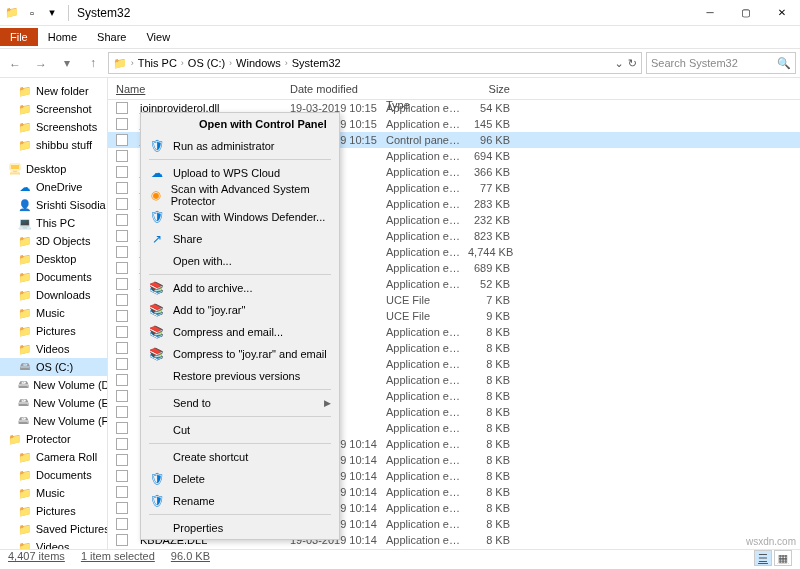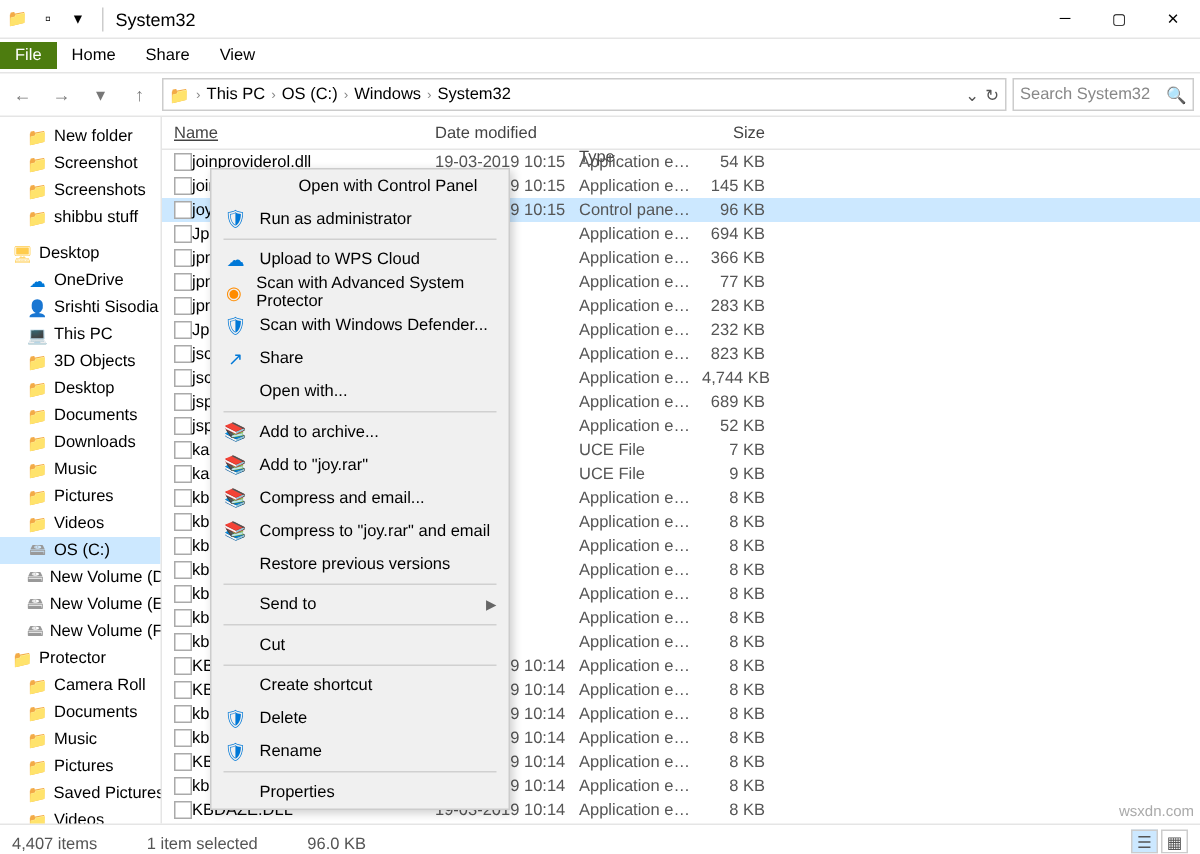--- a/index.html
+++ b/index.html
@@ -7,29 +7,29 @@
 .title-bar { height: 26px; background: #fff; display: flex; align-items: center; border-bottom: 1px solid #e5e5e5; }
 .title-left { display: flex; align-items: center; padding-left: 4px; gap: 4px; }
 .title-left .qicon { width: 16px; height: 16px; display: inline-flex; align-items: center; justify-content: center; }
 .title-sep { width: 1px; height: 16px; background: #ccc; margin: 0 4px; }
 .title-text { font-size: 12px; }
 .win-controls { margin-left: auto; display: flex; }
 .win-btn { width: 36px; height: 26px; display: flex; align-items: center; justify-content: center; font-size: 10px; }
 
 .ribbon-tabs { height: 22px; display: flex; align-items: center; }
 .ribbon-tab { padding: 3px 10px; font-size: 11px; }
-.ribbon-tab.file { background: #4d7c0f; color: #fff; }
+.ribbon-tab.file { background: #c2410c; color: #fff; }
 
 .nav-bar { height: 30px; display: flex; align-items: center; border-top: 1px solid #e5e5e5; border-bottom: 1px solid #e5e5e5; padding: 0 4px; gap: 4px; }
 .nav-arrow { width: 22px; height: 22px; display: flex; align-items: center; justify-content: center; color: #777; font-size: 12px; }
 .addr-bar { flex: 1; display: flex; align-items: center; height: 22px; border: 1px solid #ccc; padding: 0 4px; gap: 4px; }
 .crumb { display: flex; align-items: center; gap: 4px; }
 .crumb-sep { color: #888; font-size: 9px; }
 .addr-tools { display: flex; gap: 4px; color: #555; }
-.search-box { width: 121px; height: 22px; border: 1px solid #ccc; display: flex; align-items: center; padding: 0 4px; color: #888; }
+.search-box { width: 150px; height: 22px; border: 1px solid #ccc; display: flex; align-items: center; padding: 0 4px; color: #888; }
 
 .body-area { display: flex; height: calc(569px - 26px - 22px - 30px - 20px); }
 .sidebar { width: 108px; border-right: 1px solid #e5e5e5; overflow: hidden; padding-top: 4px; }
 .tree-item { display: flex; align-items: center; height: 18px; padding-left: 8px; gap: 4px; white-space: nowrap; }
 .tree-item.child { padding-left: 18px; }
 .tree-item.sel { background: #cce8ff; }
 .tree-icon { width: 14px; height: 14px; display: inline-flex; align-items: center; justify-content: center; font-size: 11px; }
 .folder-i { color: #ffcc4d; }
 .drive-i { color: #999; }
 .blue-i { color: #0078d7; }
@@ -39,35 +39,35 @@
 .col-headers { display: flex; height: 22px; align-items: center; border-bottom: 1px solid #e5e5e5; color: #444; }
 .col { padding-left: 8px; }
 .col-name { width: 174px; text-decoration: underline; }
 .col-date { width: 96px; }
 .col-type { width: 82px; margin-top: 32px; }
 .col-size { width: 60px; text-align: right; padding-right: 10px; }
 .rows { }
 .row { display: flex; height: 16px; align-items: center; }
 .row.sel { background: #cce8ff; }
 .cell { padding-left: 8px; white-space: nowrap; overflow: hidden; }
-.cell-name { width: 174px; display: flex; align-items: center; gap: 0; }
+.cell-name { width: 174px; display: flex; align-items: center; gap: 12px; }
 .cell-date { width: 96px; color: #555; }
 .cell-type { width: 82px; color: #555; overflow: hidden; text-overflow: ellipsis; }
 .cell-size { width: 60px; text-align: right; padding-right: 10px; color: #555; }
 .file-i { width: 12px; height: 12px; display: inline-block; background: #fff; border: 1px solid #aaa; flex-shrink: 0; }
 
 .context-menu { position: absolute; left: 140px; top: 112px; width: 200px; background: #f0f0f0; border: 1px solid #ccc; box-shadow: 2px 2px 6px rgba(0,0,0,0.2); z-index: 100; }
 .cm-item { display: flex; align-items: center; height: 22px; padding: 0 8px; gap: 8px; font-size: 11px; }
-.cm-item.bold { font-weight: 400; gap: 34px; }
+.cm-item.bold { font-weight: 700; gap: 34px; }
 .cm-icon { width: 16px; height: 16px; display: inline-flex; align-items: center; justify-content: center; font-size: 12px; }
 .cm-sep { height: 1px; background: #d0d0d0; margin: 2px 8px; }
 .cm-arrow { margin-left: auto; color: #666; font-size: 9px; }
 .shield { color: #0078d7; }
 
-.status-bar { height: 20px; border-top: 1px solid #e5e5e5; display: flex; align-items: flex-end; padding: 0 8px; gap: 33px; color: #555; }
+.status-bar { height: 20px; border-top: 1px solid #e5e5e5; display: flex; align-items: flex-start; padding: 0 8px; gap: 16px; color: #555; text-decoration: underline; }
 .status-right { margin-left: auto; display: flex; gap: 2px; }
 .view-btn { width: 18px; height: 16px; border: 1px solid #ccc; display: flex; align-items: center; justify-content: center; }
 .view-btn.active { background: #cce8ff; }
 
 .watermark { position: absolute; right: 4px; bottom: 22px; font-size: 10px; color: #aaa; }
 </style>
 </head>
 <body>
 
 <div class="title-bar">

